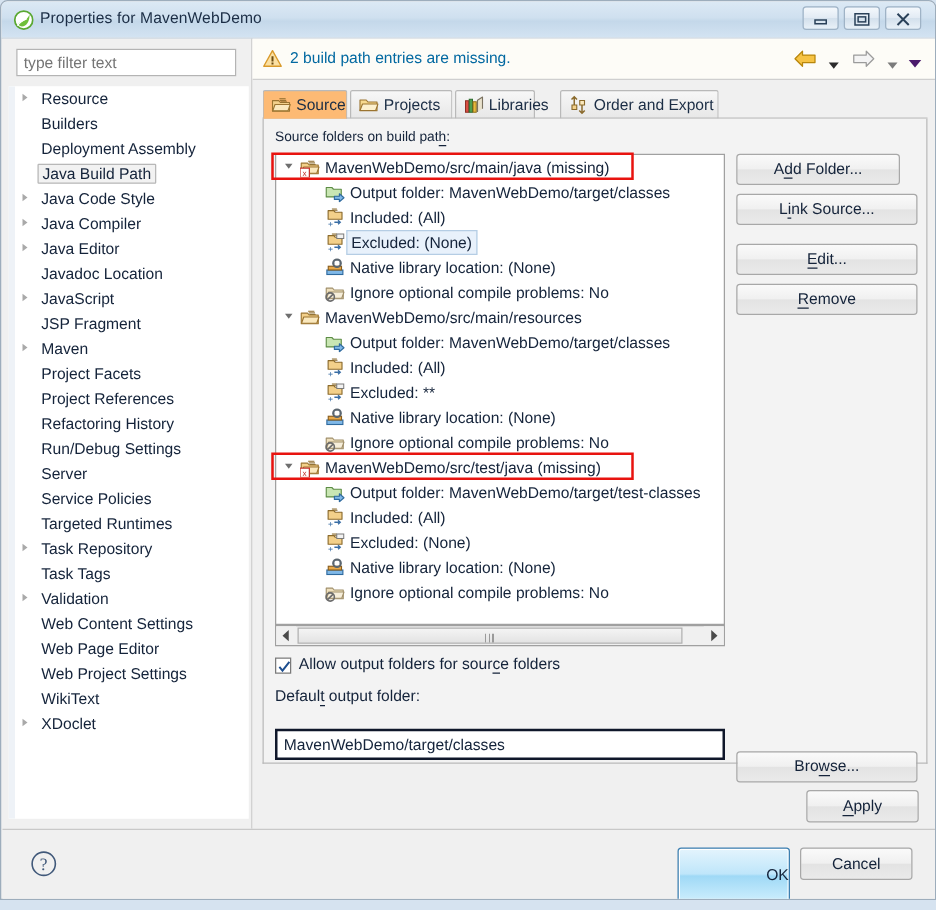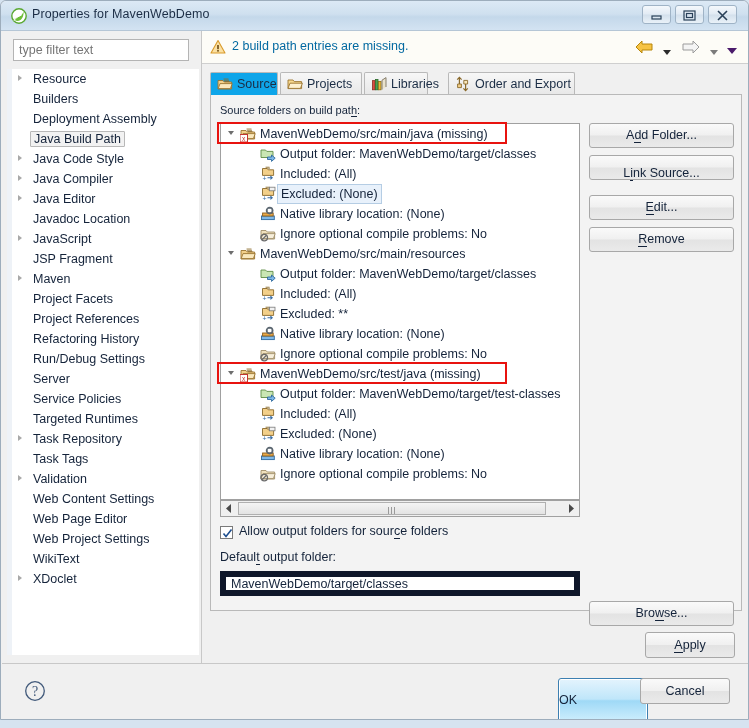--- a/index.html
+++ b/index.html
@@ -108,21 +108,21 @@
   #tabs { position: absolute; left: 8px; top: 7px; width: 532px; height: 23px; }
   .tab {
     position: absolute; top: 0; height: 23px; line-height: 22px;
     border: 1px solid #b9b9b9; border-bottom: none;
     background: linear-gradient(to bottom,#f7f7f7,#e7e7e7);
     padding: 0 8px 0 26px;
     font-size: 12.5px; color: #1b2d45;
     border-radius: 2px 2px 0 0;
     cursor: pointer; white-space: nowrap;
   }
-  .tab.active { background: #0ea5e9; border-color:#b9b9b9; z-index: 4; }
+  .tab.active { background: #fdba74; border-color:#b9b9b9; z-index: 4; }
   .tab .ticon { position: absolute; left: 6px; top: 3px; width: 16px; height: 16px; }
   #tabline { position: absolute; left: 8px; top: 29px; width: 532px; height: 1px; background: #b9b9b9; }
 
   #tabbody {
     position: absolute; left: 8px; top: 30px; width: 532px; height: 516px;
     background: #f3f3f3;
     border: 1px solid #b9b9b9; border-top: none;
   }
   #section-label { position: absolute; left: 9px; top: 9px; font-size: 11px; color: #14233a; }
   .uline { border-bottom: 1px solid #14233a; }
@@ -177,58 +177,58 @@
   
   .btn {
     position: absolute;
     background: linear-gradient(to bottom,#fafafa 0%,#f0f0f0 48%,#e3e3e3 52%,#eaeaea 100%);
     border: 1px solid #a8a8a8; border-radius: 3px;
     font-family: "Liberation Sans", sans-serif; font-size: 12.5px; color: #14233a;
     text-align: center; cursor: pointer;
     line-height: 1;
     display:flex; align-items:center; justify-content:center;
   }
-  #btn-addfolder { left: 378px; top: 28px; width: 145px; height: 25px; }
-  #btn-linksource { left: 378px; top: 60px; width: 145px; height: 25px; align-items: flex-end; }
+  #btn-addfolder { left: 378px; top: 28px; width: 131px; height: 25px; }
+  #btn-linksource { left: 378px; top: 60px; width: 145px; height: 25px; }
   #btn-edit { left: 378px; top: 100px; width: 145px; height: 25px; }
   #btn-remove { left: 378px; top: 132px; width: 145px; height: 25px; }
 
   
   #allow-row { position: absolute; left: 9px; top: 429px; }
   #allow-cb {
     position: absolute; left: 0; top: 2px; width: 13px; height: 13px;
     background: #ffffff; border: 1px solid #7a7a7a;
   }
   #allow-cb svg { position:absolute; left:1px; top:1px; }
   #allow-label { position: absolute; left: 19px; top: 0; font-size: 12.5px; color:#14233a; white-space:nowrap; }
 
   #default-label { position: absolute; left: 9px; top: 455px; font-size: 12.5px; color:#14233a; }
   #default-input {
-    position: absolute; left: 9px; top: 476px; width: 360px; height: 25px;
-    background: #ffffff; border: 6px solid #0f172a;
+    position: absolute; left: 9px; top: 488px; width: 360px; height: 25px;
+    background: #ffffff; border: 2px solid #0f172a;
     font-family: "Liberation Sans", sans-serif; font-size: 12.5px; color:#14233a;
     padding: 0 5px; outline: none;
   }
   #btn-browse { left: 378px; top: 476px; width: 145px; height: 25px; margin-top: 30px; }
 
   #btn-apply { left: 644px; top: 631px; width: 90px; height: 26px; position:absolute; }
 
   
   #footer {
     position: absolute; left: 1px; top: 662px; width: 747px; height: 57px;
     background: #f0f0f0; border-top: 1px solid #c8c8c8;
   }
   #help-icon { position: absolute; left: 22px; top: 16px; width: 22px; height: 22px; cursor:pointer; }
   #btn-ok {
     position: absolute; left: 540px; top: 14px; width: 90px; height: 44px;
     background: linear-gradient(to bottom,#e4f4fd 0%,#bfe6fa 48%,#9fd9f6 52%,#cdeefd 100%);
     border: 1px solid #3c7fb1; border-radius: 3px;
     box-shadow: inset 0 0 0 1px #ffffff;
     font-size: 12.5px; color:#14233a; text-align:center;
-    display:flex; align-items:center; justify-content:flex-start; cursor:pointer;margin-left:16px;
+    display:flex; align-items:center; justify-content:flex-end; cursor:pointer;
   }
   #btn-cancel { left: 638px; top: 14px; width: 90px; height: 26px; position:absolute; }
 </style>
 </head>
 <body>
 
 <div id="dialog">
 
   <div id="titlebar">
     <span id="title-icon">

